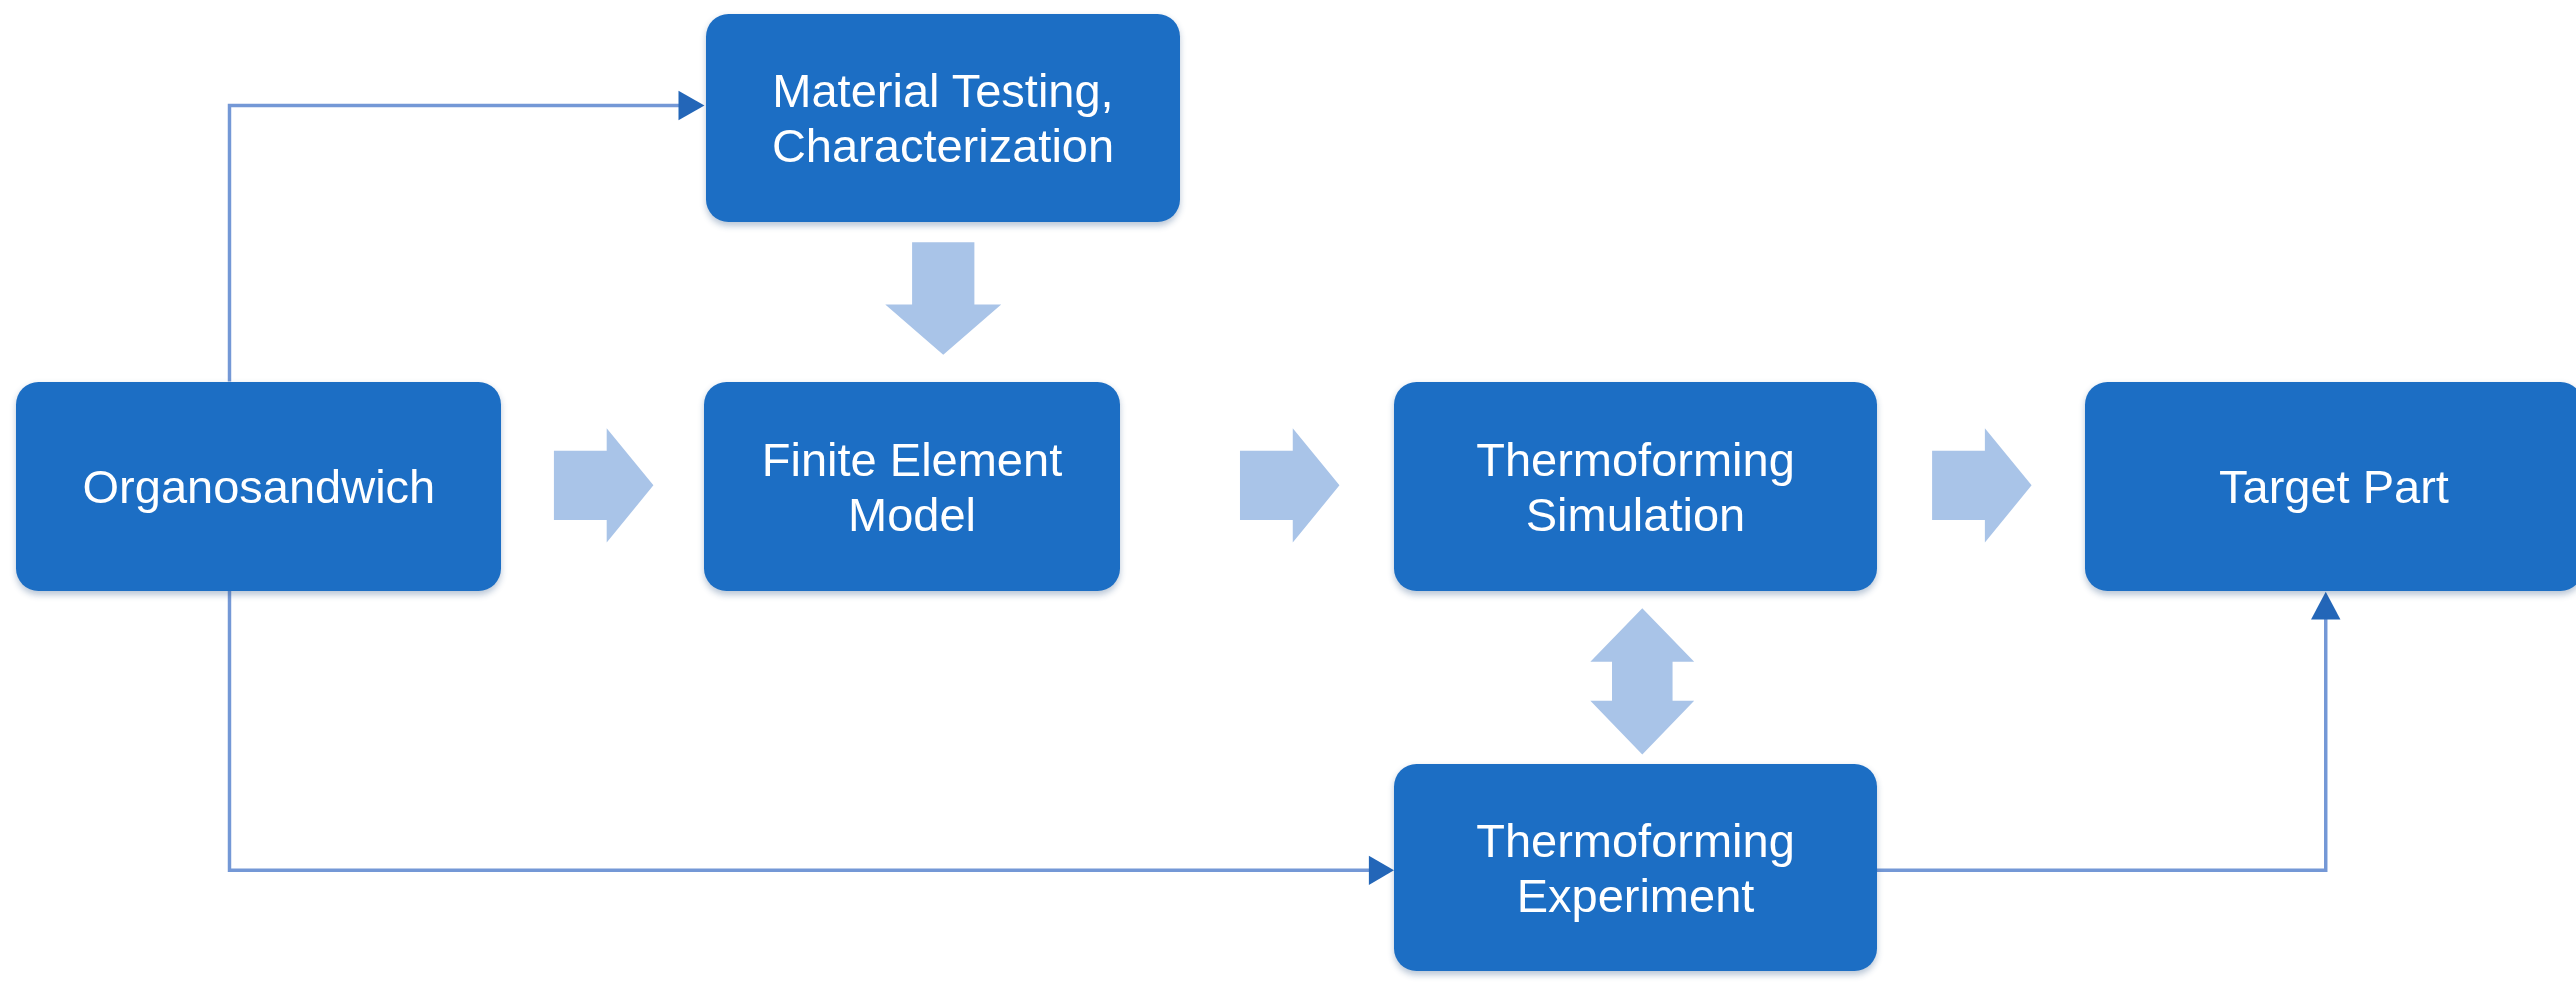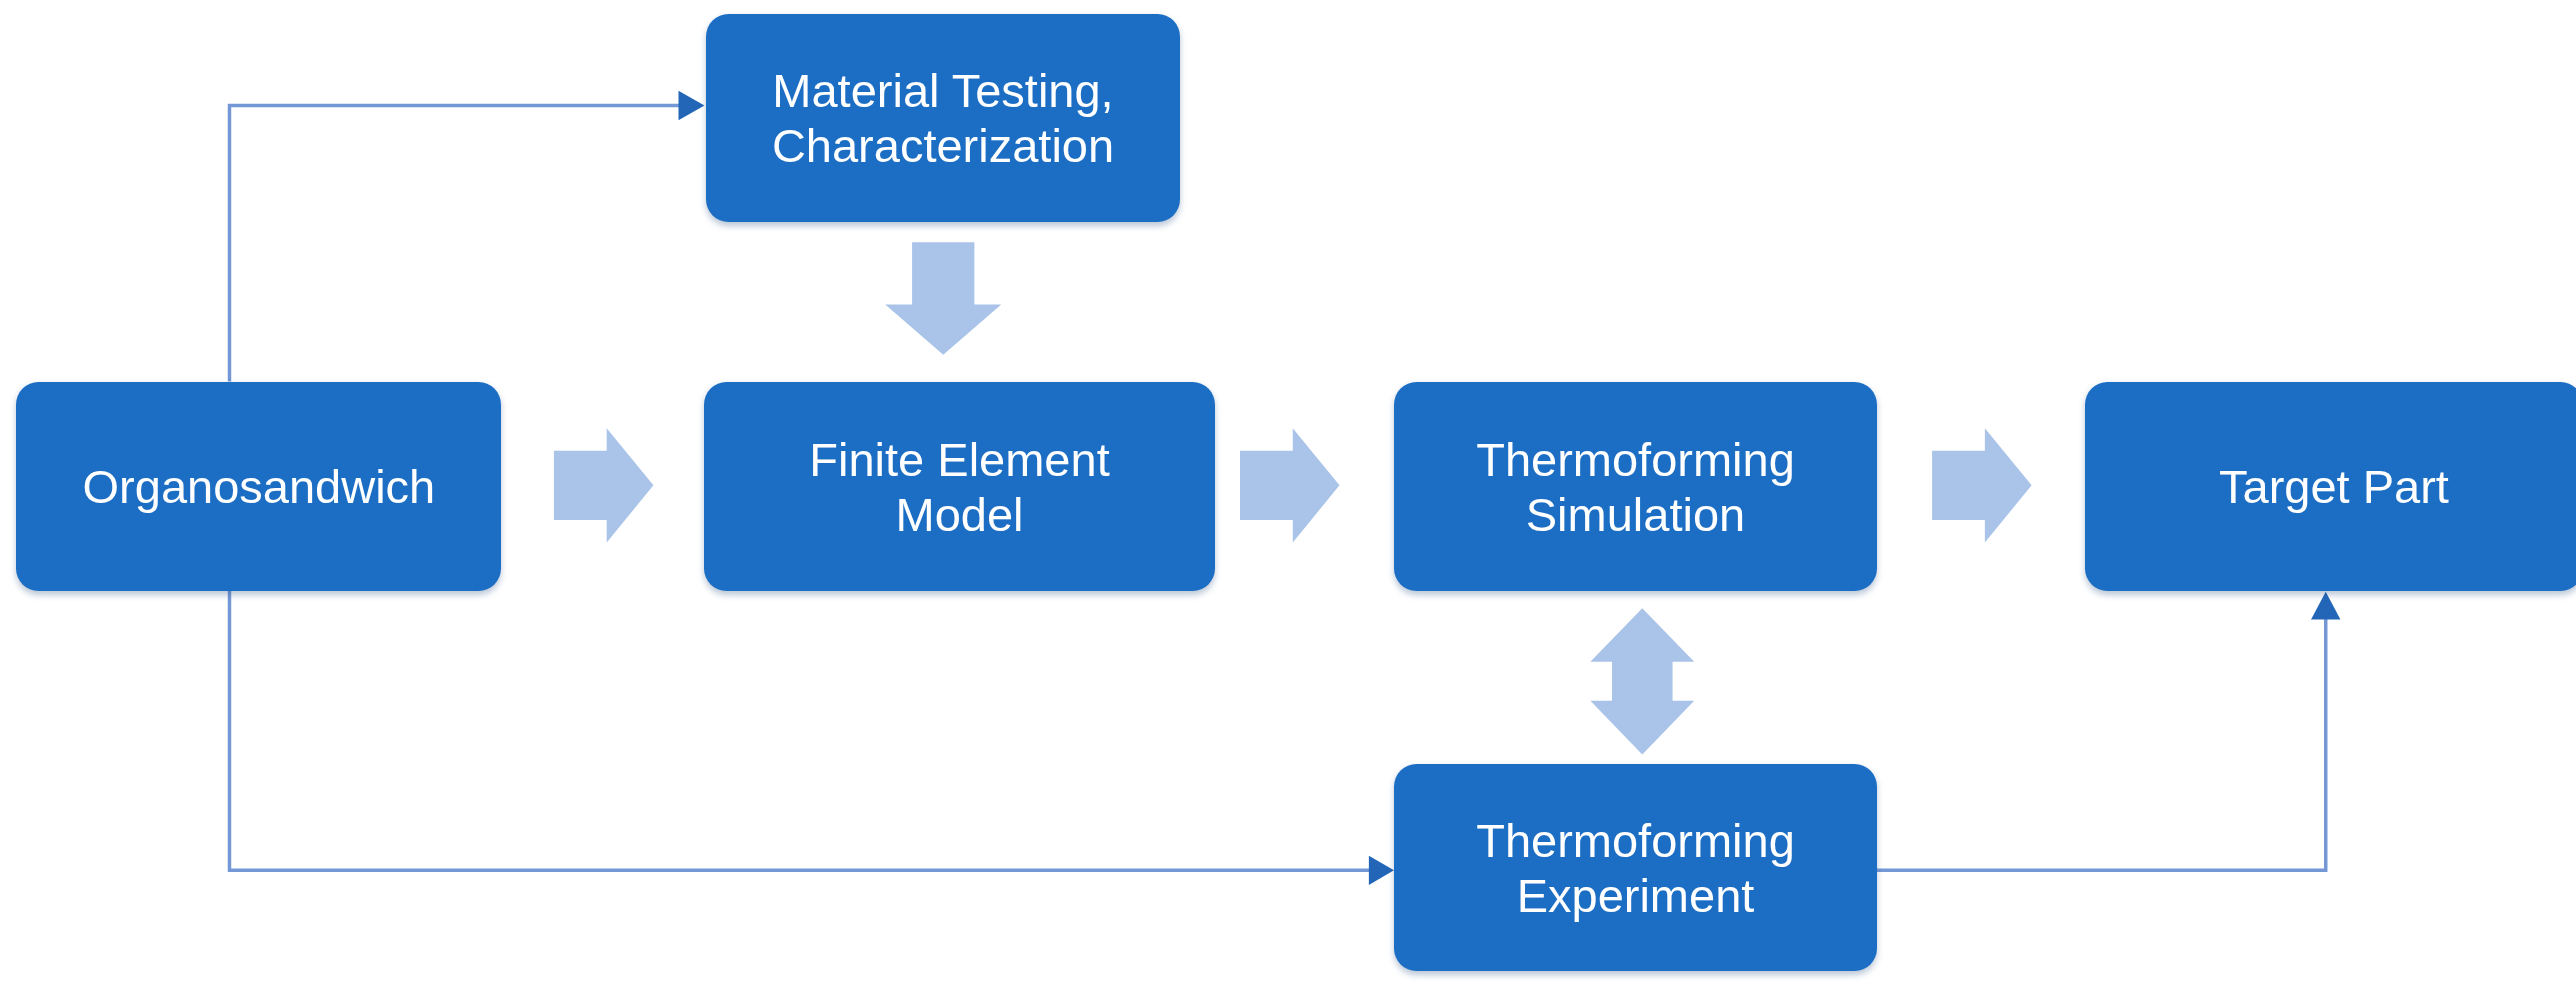--- a/index.html
+++ b/index.html
@@ -31,21 +31,21 @@
     background: var(--node-fill, #1c6ec4);
     color: var(--node-text, #ffffff);
     border-radius: 22.5px;
     font-size: 47px;
     line-height: 55px;
     white-space: pre-line;
     box-shadow: 0 3.5px 6px rgba(40, 80, 130, 0.32);
   }
   .node-organosandwich           { left: 16.4px;   top: 382px; width: 485px; height: 209px; }
   .node-material-testing         { left: 706px;  top: 14px;  width: 474px; height: 208px; }
-  .node-finite-element-model     { left: 704px;  top: 382px; width: 511px; height: 209px; }
+  .node-finite-element-model     { left: 704px;  top: 382px; width: 416px; height: 209px; }
   .node-thermoforming-simulation { left: 1394px; top: 382px; width: 483px; height: 209px; }
   .node-target-part              { left: 2085px; top: 382px; width: 498px; height: 209px; }
   .node-thermoforming-experiment { left: 1394px; top: 764px; width: 483px; height: 207px; }
 
   .thin-line {
     fill: none;
     stroke: var(--connector-line, #7498d6);
     stroke-width: 4;
   }
   .thin-head {

